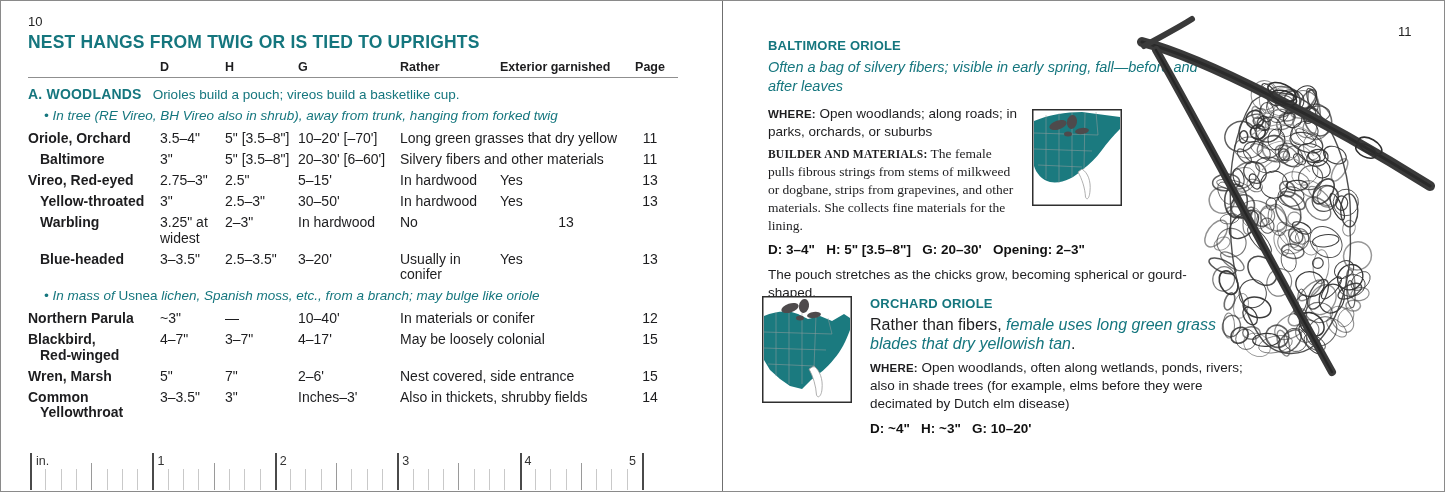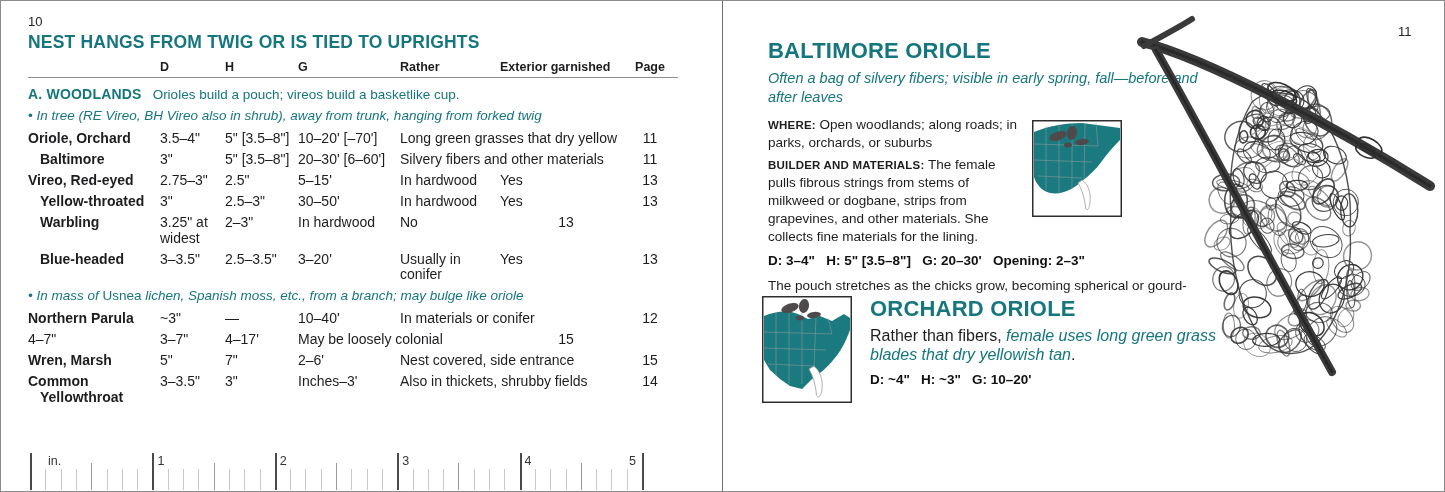--- a/index.html
+++ b/index.html
@@ -13,48 +13,48 @@
 
   
   .lp{position:absolute;left:28px;top:14px;width:650px;}
   .pageno{font-size:13px;color:#222;}
   .lp-title{color:#15767e;font-size:17.5px;font-weight:bold;margin-top:3px;letter-spacing:.2px;}
   .grid{display:grid;grid-template-columns:132px 65px 73px 102px 100px 132px 36px;}
   .thead{font-weight:bold;font-size:12.5px;margin-top:7px;padding-bottom:3px;border-bottom:1.5px solid #8f8f8f;}
   .thead .pg{text-align:center;}
   .sec{margin-top:8px;font-size:13.5px;color:#15767e;line-height:17px;}
   .sec b{font-size:14px;margin-right:11px;letter-spacing:.2px;}
-  .bullet{color:#15767e;font-style:italic;font-size:13.5px;margin:5px 0 7px 0;line-height:16px;}
+  .bullet{color:#15767e;font-style:italic;font-size:13.5px;margin:5px 0 7px 16px;line-height:16px;}
   .bullet .upright{font-style:normal;}
   .row{font-size:14px;line-height:15.5px;margin-bottom:5.5px;}
   .row .name{font-weight:bold;}
   .ind{padding-left:12px;}
   .span2{grid-column:span 2;}
   .pg{text-align:center;}
 
   
   .ruler{position:absolute;left:28px;top:453px;width:630px;height:37px;}
   .tick{position:absolute;bottom:0;width:1px;background:#c9c9c9;height:21px;}
   .tick.half{height:27px;background:#9a9a9a;}
   .tick.major{height:37px;background:#4a4a4a;width:2px;}
   .rlabel{position:absolute;top:1px;font-size:12.5px;color:#333;}
 
   
   .rp-pageno{position:absolute;left:1398px;top:24px;font-size:13px;color:#222;}
-  .teal-title{color:#15767e;font-weight:bold;font-size:22px;letter-spacing:.2px;}
+  .teal-title{color:#15767e;font-weight:bold;font-size:13px;letter-spacing:.2px;}
   .subtitle{color:#15767e;font-style:italic;font-size:14.5px;line-height:19px;margin-top:5px;}
   .para{font-size:13.5px;line-height:18px;color:#1d1d1f;}
   .lbl{font-weight:bold;font-size:11.5px;letter-spacing:.2px;}
   .specs{font-weight:bold;font-size:13.5px;white-space:pre-wrap;color:#111;}
 
   .balt{position:absolute;left:768px;top:38px;width:470px;}
   .balt .subtitle{width:452px;}
   .balt-cols{display:flex;margin-top:9px;}
   .balt-text{width:252px;}
-  .balt-text .para + .para{margin-top:4px;}
+  .balt-text .para + .para{margin-top:4px;font-family:Liberation Serif, serif;}
   .mapbox{margin-left:12px;margin-top:4px;}
   .balt .specs{margin-top:7px;}
   .balt .note{margin-top:9px;width:462px;}
 
   .orch{position:absolute;left:762px;top:296px;display:flex;}
   .orch-mapcol{width:92px;flex:none;}
   .orch-body{margin-left:16px;width:382px;}
   .orch-body .para{margin-top:6px;}
   .orch-body .specs{margin-top:8px;}
   .mixline{font-size:16px;line-height:19px;margin-top:4px;}
@@ -147,20 +147,24 @@
     <div class="name">Northern Parula</div>
     <div>~3"</div>
     <div>—</div>
     <div>10–40'</div>
     <div class="span2">In materials or conifer</div>
     <div class="pg">12</div>
   </div>
 
 
   <div class="grid row">
+    <div class="name">
+        <div>Blackbird,</div>
+        <div class="ind">Red-winged</div>
+      </div>
     <div>4–7"</div>
     <div>3–7"</div>
     <div>4–17'</div>
     <div class="span2">May be loosely colonial</div>
     <div class="pg">15</div>
   </div>
   <div class="grid row">
     <div class="name">Wren, Marsh</div>
     <div>5"</div>
     <div>7"</div>
@@ -216,21 +220,21 @@
     <div class="tick" style="left: 476.3px;"></div>
     <div class="tick major" style="left: 491.6px;"></div>
     <div class="tick" style="left: 506.9px;"></div>
     <div class="tick" style="left: 522.2px;"></div>
     <div class="tick" style="left: 537.5px;"></div>
     <div class="tick half" style="left: 552.8px;"></div>
     <div class="tick" style="left: 568.1px;"></div>
     <div class="tick" style="left: 583.4px;"></div>
     <div class="tick" style="left: 598.7px;"></div>
     <div class="tick major" style="left: 614px;"></div>
-    <span class="rlabel" style="left: 20px;">in.</span>
+    <span class="rlabel" style="left: 8px;">in.</span>
     <span class="rlabel" style="left: 129.4px;">1</span>
     <span class="rlabel" style="left: 251.8px;">2</span>
     <span class="rlabel" style="left: 374.2px;">3</span>
     <span class="rlabel" style="left: 496.6px;">4</span>
     <span class="rlabel" style="left: 601px;">5</span>
   </div>
 
 <div class="rp-pageno">11</div>
 
 <div class="balt">
@@ -289,20 +293,21 @@
         <ellipse cx="28" cy="12" rx="9" ry="4.5" transform="rotate(-18 28 12)"></ellipse>
         <ellipse cx="42" cy="10" rx="5" ry="7" transform="rotate(10 42 10)"></ellipse>
         <ellipse cx="52" cy="19" rx="7" ry="3" transform="rotate(-8 52 19)"></ellipse>
         <ellipse cx="38" cy="22" rx="4" ry="2.5"></ellipse>
       </g>
     </svg>
   </div>
   <div class="orch-body">
     <div class="teal-title">ORCHARD ORIOLE</div>
     <div class="mixline"><span class="plain">Rather than fibers, </span><span class="tealit">female uses long green grass blades that dry yellowish tan</span><span class="plain">.</span></div>
+    <div class="para"><span class="lbl">WHERE:</span><span> Open woodlands, often along wetlands, ponds, rivers; also in shade trees (for example, elms before they were decimated by Dutch elm disease)</span></div>
     <div class="specs">D: ~4"   H: ~3"   G: 10–20'</div>
   </div>
 </div>
 
 <svg class="nest" viewBox="0 0 306 436">
   <g id="scribbles">
       <ellipse cx="160.4" cy="204.6" rx="6.5" ry="6.7" transform="rotate(79 160.4 204.6)" fill="none" stroke="#333" stroke-width="1.26" opacity="0.54"></ellipse>
       <ellipse cx="163.4" cy="303.2" rx="10.3" ry="7.1" transform="rotate(140 163.4 303.2)" fill="none" stroke="#333" stroke-width="1.39" opacity="0.54"></ellipse>
       <ellipse cx="115.1" cy="206.6" rx="13.7" ry="5.7" transform="rotate(100 115.1 206.6)" fill="none" stroke="#333" stroke-width="1.24" opacity="0.59"></ellipse>
       <ellipse cx="180.1" cy="92.7" rx="17.6" ry="5.3" transform="rotate(79 180.1 92.7)" fill="none" stroke="#333" stroke-width="1.66" opacity="0.59"></ellipse>

